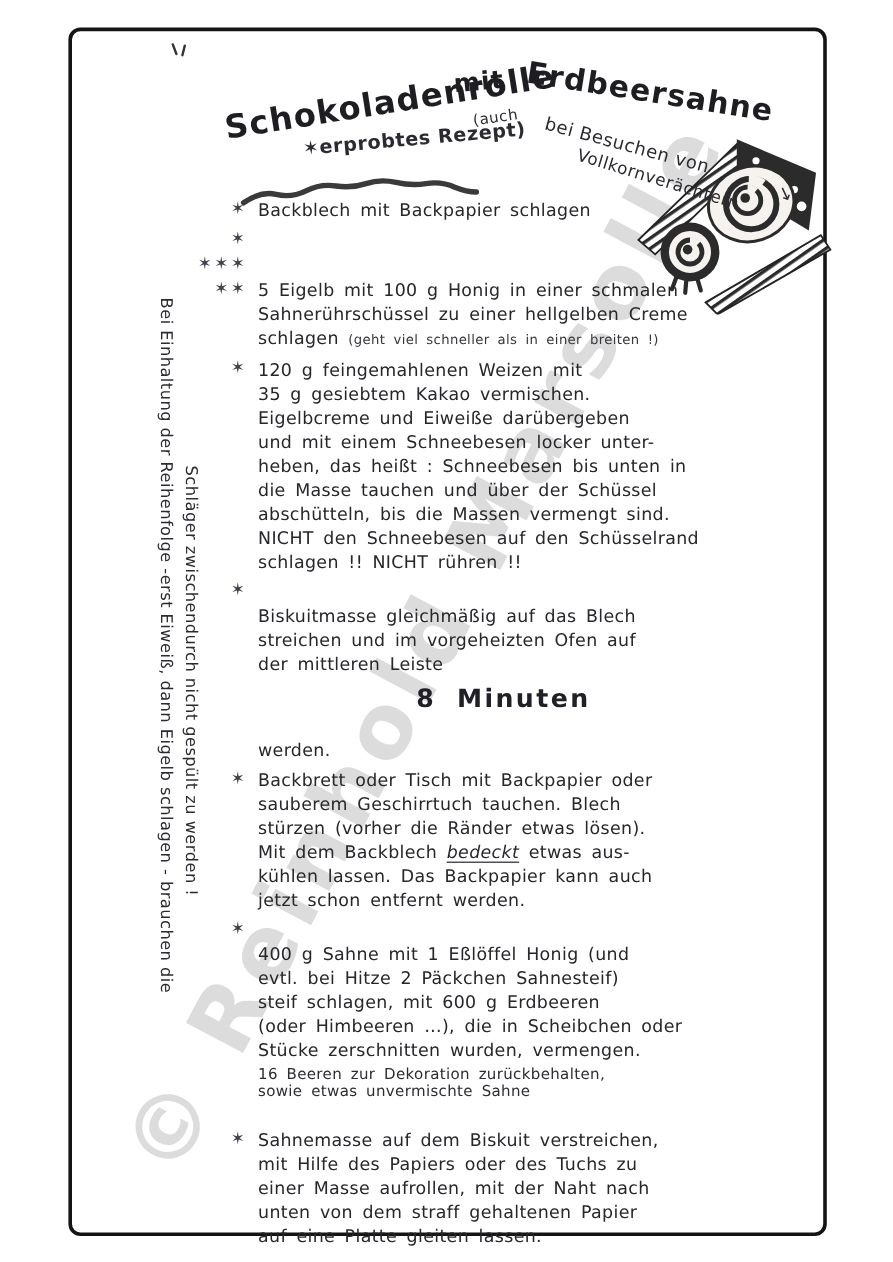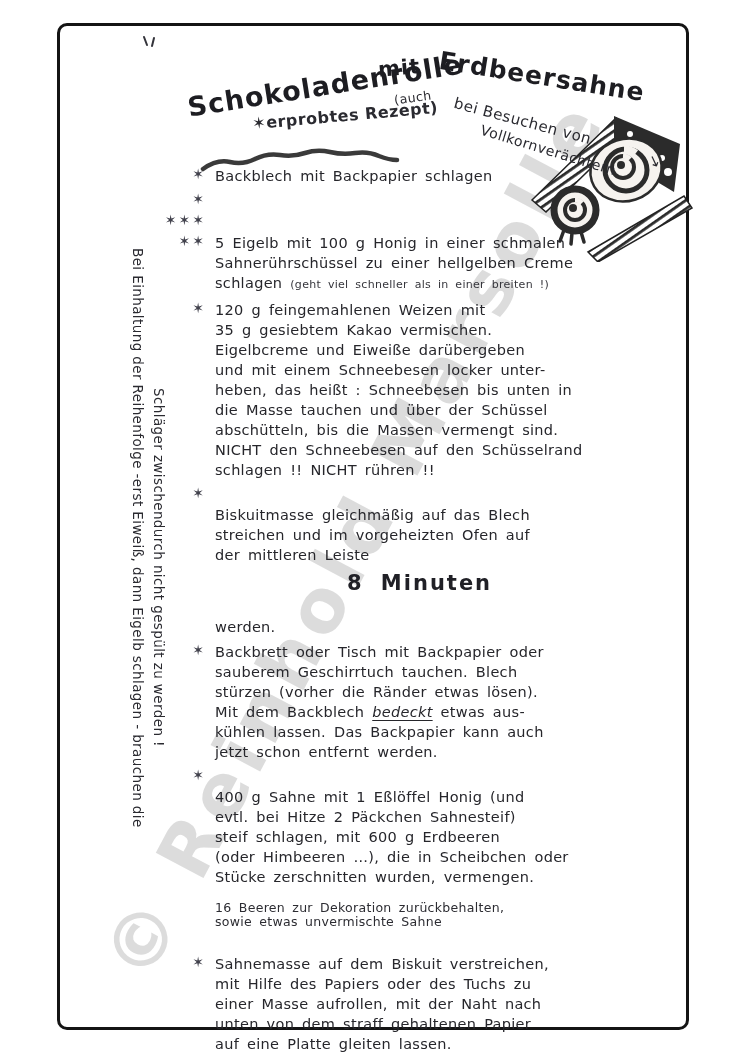--- a/index.html
+++ b/index.html
@@ -38,21 +38,21 @@
   #mn1{left:146px;top:248px;}
   #mn2{left:167px;top:388px;}
   
   .steps{position:absolute;left:148px;top:166px;width:516px;z-index:3;}
   .step{display:flex;margin-bottom:5px;}
   .stars{flex:0 0 58px;width:58px;text-align:right;padding-right:9px;
          color:#41414c;font-size:14px;letter-spacing:2px;}
   .txt{flex:1;white-space:pre-line;font-size:14.5px;line-height:20px;
        word-spacing:3px;letter-spacing:0.3px;color:#26262b;}
   .inline-note{font-size:11px;color:#36363c;}
-  .small-note{white-space:pre-line;font-size:12.5px;line-height:14px;margin-top:14px;color:#2c2c32;}
+  .small-note{white-space:pre-line;font-size:12.5px;line-height:14px;margin-top:2px;color:#2c2c32;}
   .duration{text-align:center;font-size:21px;font-weight:bold;letter-spacing:2px;
             word-spacing:8px;margin:8px 40px 4px 0;color:#202026;}
   .underlined{text-decoration:underline;text-underline-offset:3px;font-style:italic;}
 </style>
 </head>
 <body>
 
 <div class="frame"></div>
 
 <div class="watermark">© Reinhold Marsolle</div>

